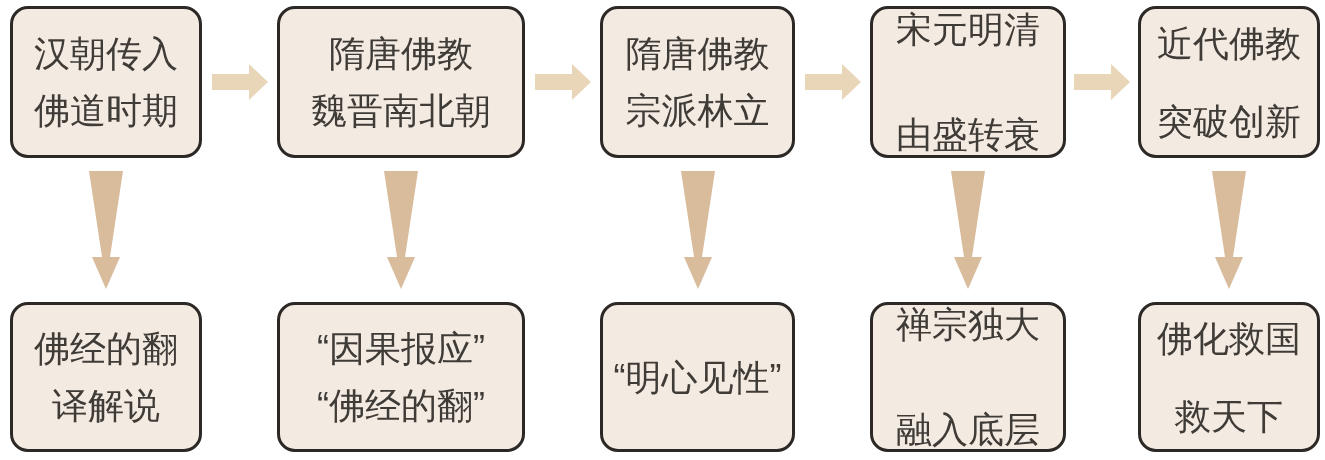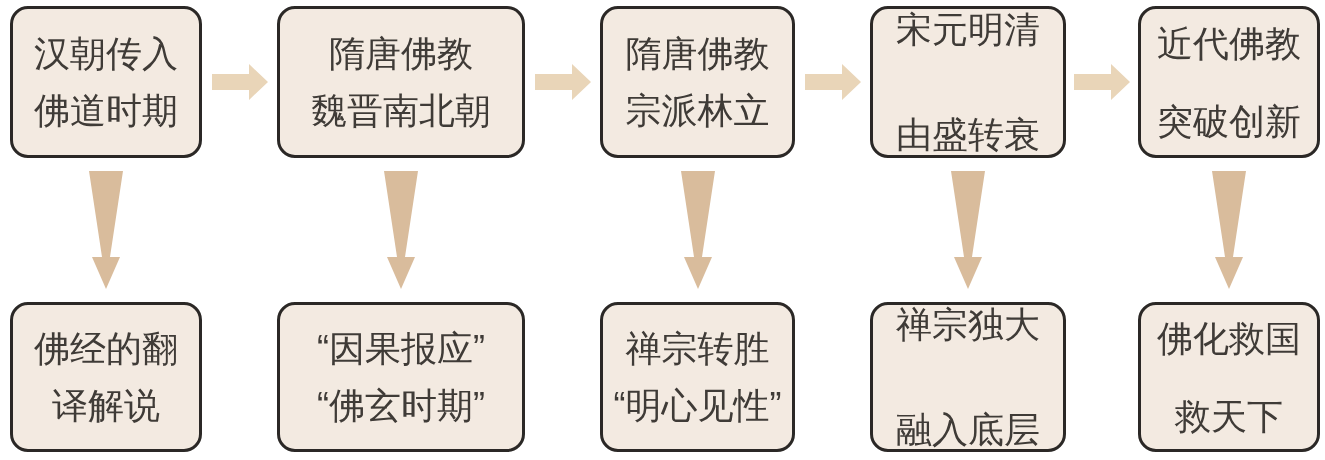--- a/index.html
+++ b/index.html
@@ -134,25 +134,24 @@
     </svg>
   </div>
 
   <div class="box c1 r3">
     <div class="line">佛经的翻</div>
     <div class="line">译解说</div>
   </div>
 
   <div class="box c3 r3">
     <div class="line">“因果报应”</div>
-    <div class="line">“佛玄时期”</div>
+    <div class="line">“佛经的翻”</div>
   </div>
 
   <div class="box c5 r3">
-    <div class="line">禅宗转胜</div>
     <div class="line">“明心见性”</div>
   </div>
 
   <div class="box c7 r3">
     <div class="line">禅宗独大</div>
     <div class="line">融入底层</div>
   </div>
 
   <div class="box c9 r3">
     <div class="line">佛化救国</div>

